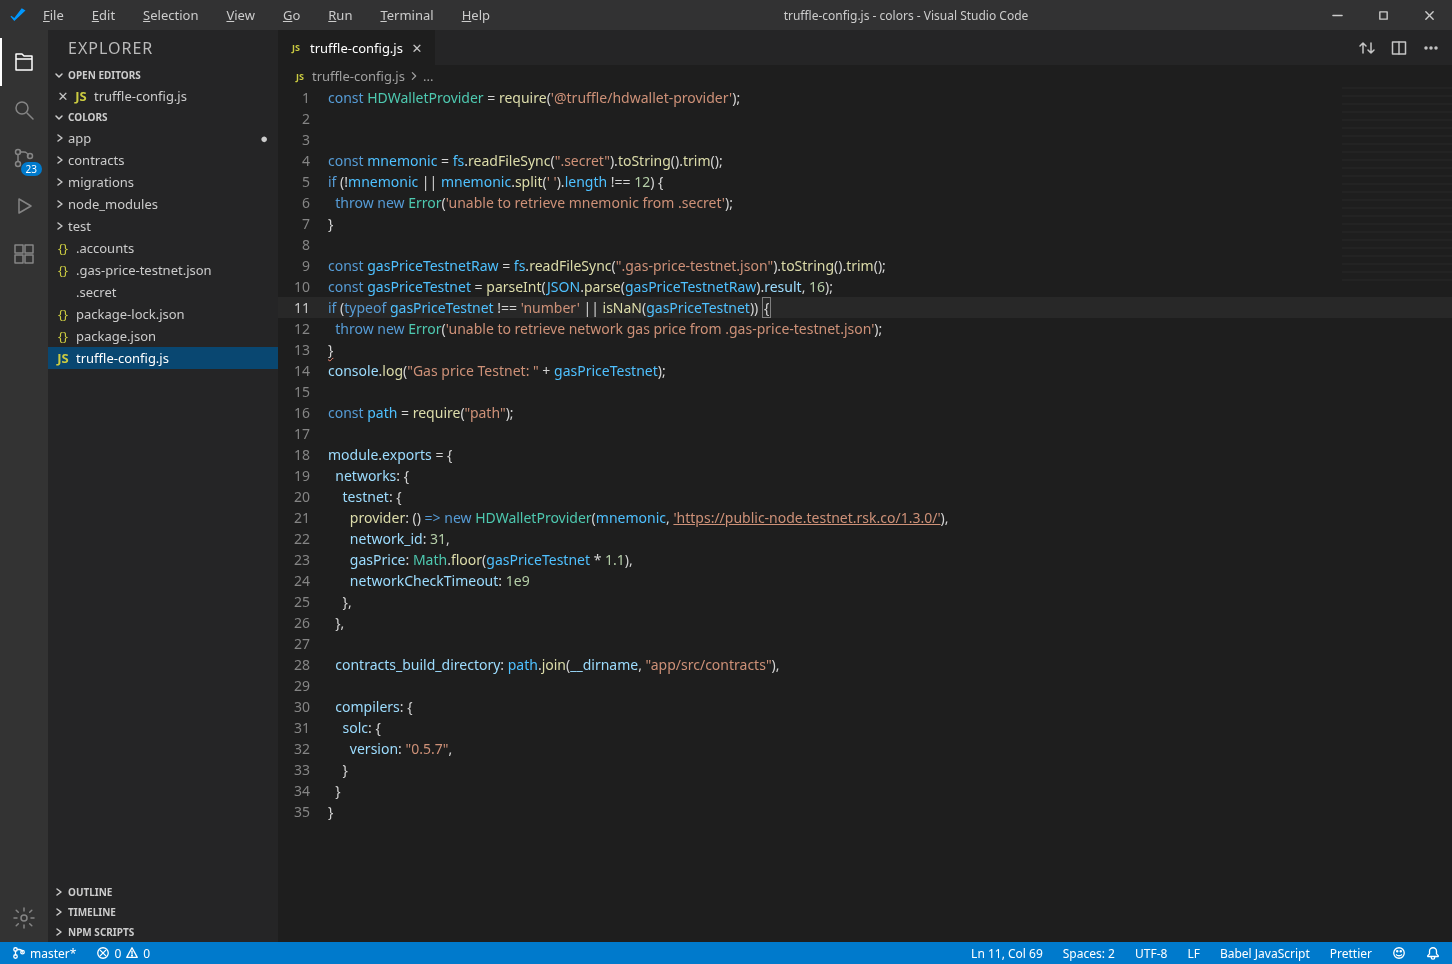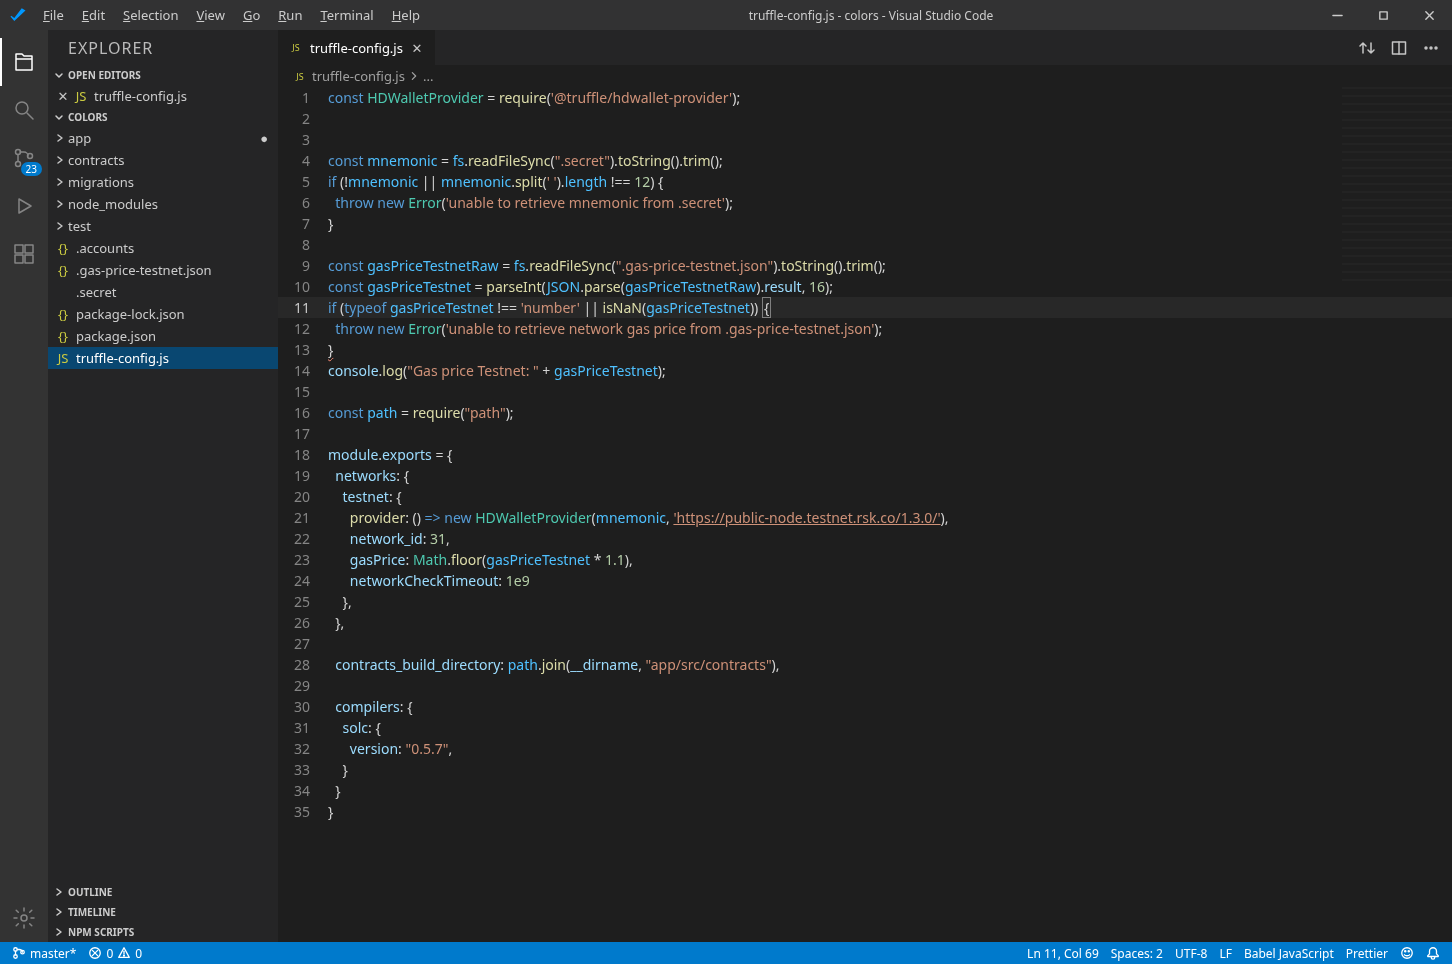--- a/index.html
+++ b/index.html
@@ -1,20 +1,20 @@
 <!DOCTYPE html>
 <html><head>
 <meta charset="utf-8">
 <style>
 * { box-sizing: border-box; margin: 0; padding: 0; font-family: "Segoe UI", system-ui, sans-serif; }
 body { width: 1452px; height: 964px; background: #1e1e1e; color: #cccccc; overflow: hidden; display: flex; flex-direction: column; font-size: 13px; }
 .titlebar { height: 30px; background: #323233; display: flex; align-items: center; color: #cccccc; flex-shrink: 0; }
 .titlebar .logo { width: 35px; display: flex; align-items: center; justify-content: center; }
 .titlebar .logo svg { width: 18px; height: 18px; }
-.menubar { display: flex; gap: 2px; }
+.menubar { display: flex; gap: 12px; }
 .menu-item { padding: 4px 8px; font-size: 13px; cursor: default; }
 .menu-item .accel { text-decoration: underline; }
 .title-center { flex: 1; text-align: center; font-size: 12px; color: #cccccc; }
 .win-controls { display: flex; }
 .win-btn { width: 46px; height: 30px; display: flex; align-items: center; justify-content: center; cursor: default; }
 .main { flex: 1; display: flex; overflow: hidden; }
 .activity-bar { width: 48px; background: #333333; display: flex; flex-direction: column; align-items: center; padding-top: 8px; }
 .activity-item { width: 48px; height: 48px; display: flex; align-items: center; justify-content: center; cursor: default; position: relative; color: #858585; }
 .activity-item.active { color: #ffffff; }
 .activity-item.active::before { content: ""; position: absolute; left: 0; top: 0; bottom: 0; width: 2px; background: #ffffff; }
@@ -27,21 +27,21 @@
 .sidebar-section .chev { width: 14px; height: 14px; margin-right: 2px; display: flex; align-items: center; justify-content: center; }
 .tree-item { display: flex; align-items: center; height: 22px; cursor: default; font-size: 13px; color: #cccccc; }
 .tree-item .indent { display: inline-block; }
 .tree-item .chev { width: 16px; display: flex; align-items: center; justify-content: center; color: #c5c5c5; }
 .tree-item .file-icon { width: 18px; display: flex; align-items: center; justify-content: center; margin-right: 4px; font-size: 13px; }
 .tree-item.selected { background: #094771; color: #ffffff; }
 .tree-item.open-editor { padding-left: 6px; }
 .tree-item .close-x { width: 18px; display: flex; justify-content: center; color: #c5c5c5; }
 .tree-item .dot-modified { position: absolute; right: 10px; color: #cccccc; }
 .tree-section-row { position: relative; }
-.icon-js { color: #cbcb41; font-weight: 400; font-size: 9px; }
+.icon-js { color: #cbcb41; font-weight: 700; font-size: 9px; }
 .icon-json { color: #cbcb41; font-size: 12px; }
 .editor-area { flex: 1; display: flex; flex-direction: column; background: #1e1e1e; overflow: hidden; }
 .tabs { height: 35px; display: flex; background: #252526; align-items: center; }
 .tab { height: 35px; display: flex; align-items: center; padding: 0 10px; background: #1e1e1e; color: #ffffff; gap: 6px; border-right: 1px solid #252526; cursor: default; }
 .tab .file-icon { width: 16px; display: flex; justify-content: center; }
 .tab .tab-close { width: 16px; display: flex; justify-content: center; color: #c5c5c5; }
 .tabs .spacer { flex: 1; }
 .tab-actions { display: flex; gap: 10px; padding-right: 10px; color: #c5c5c5; }
 .tab-actions .icon-btn { width: 22px; height: 22px; display: flex; align-items: center; justify-content: center; cursor: default; }
 .breadcrumbs { height: 22px; display: flex; align-items: center; padding-left: 14px; font-size: 13px; color: #a0a0a0; gap: 4px; }
@@ -59,21 +59,21 @@
 .tok-func { color: #dcdcaa; }
 .tok-str { color: #ce9178; }
 .tok-num { color: #b5cea8; }
 .tok-var { color: #9cdcfe; }
 .tok-prop { color: #9cdcfe; }
 .tok-url { color: #ce9178; text-decoration: underline; }
 .tok-plain { color: #d4d4d4; }
 .squiggle { text-decoration: wavy underline #f48771 1px; text-underline-offset: 2px; }
 .cursor-box { border: 1px solid #7f7f7f; padding: 0 1px; }
 .minimap { position: absolute; top: 0; right: 0; width: 110px; height: 200px; background: linear-gradient(#2a2a2a 0 2px, transparent 2px 8px) 0 0/100% 8px; opacity: 0.4; }
-.statusbar { height: 22px; background: #007acc; display: flex; align-items: center; color: #ffffff; font-size: 12px; padding: 0 8px; gap: 4px; flex-shrink: 0; }
+.statusbar { height: 22px; background: #007acc; display: flex; align-items: center; color: #ffffff; font-size: 12px; padding: 0 8px; gap: 12px; flex-shrink: 0; }
 .statusbar .sb-item { display: flex; align-items: center; gap: 4px; cursor: default; padding: 0 4px; height: 22px; }
 .statusbar .spacer { flex: 1; }
 svg { stroke: currentColor; fill: none; stroke-width: 1.5; stroke-linecap: round; stroke-linejoin: round; }
 </style>
 </head>
 <body>
 
 <div class="titlebar">
   <div class="logo">
     <svg viewBox="0 0 24 24">

